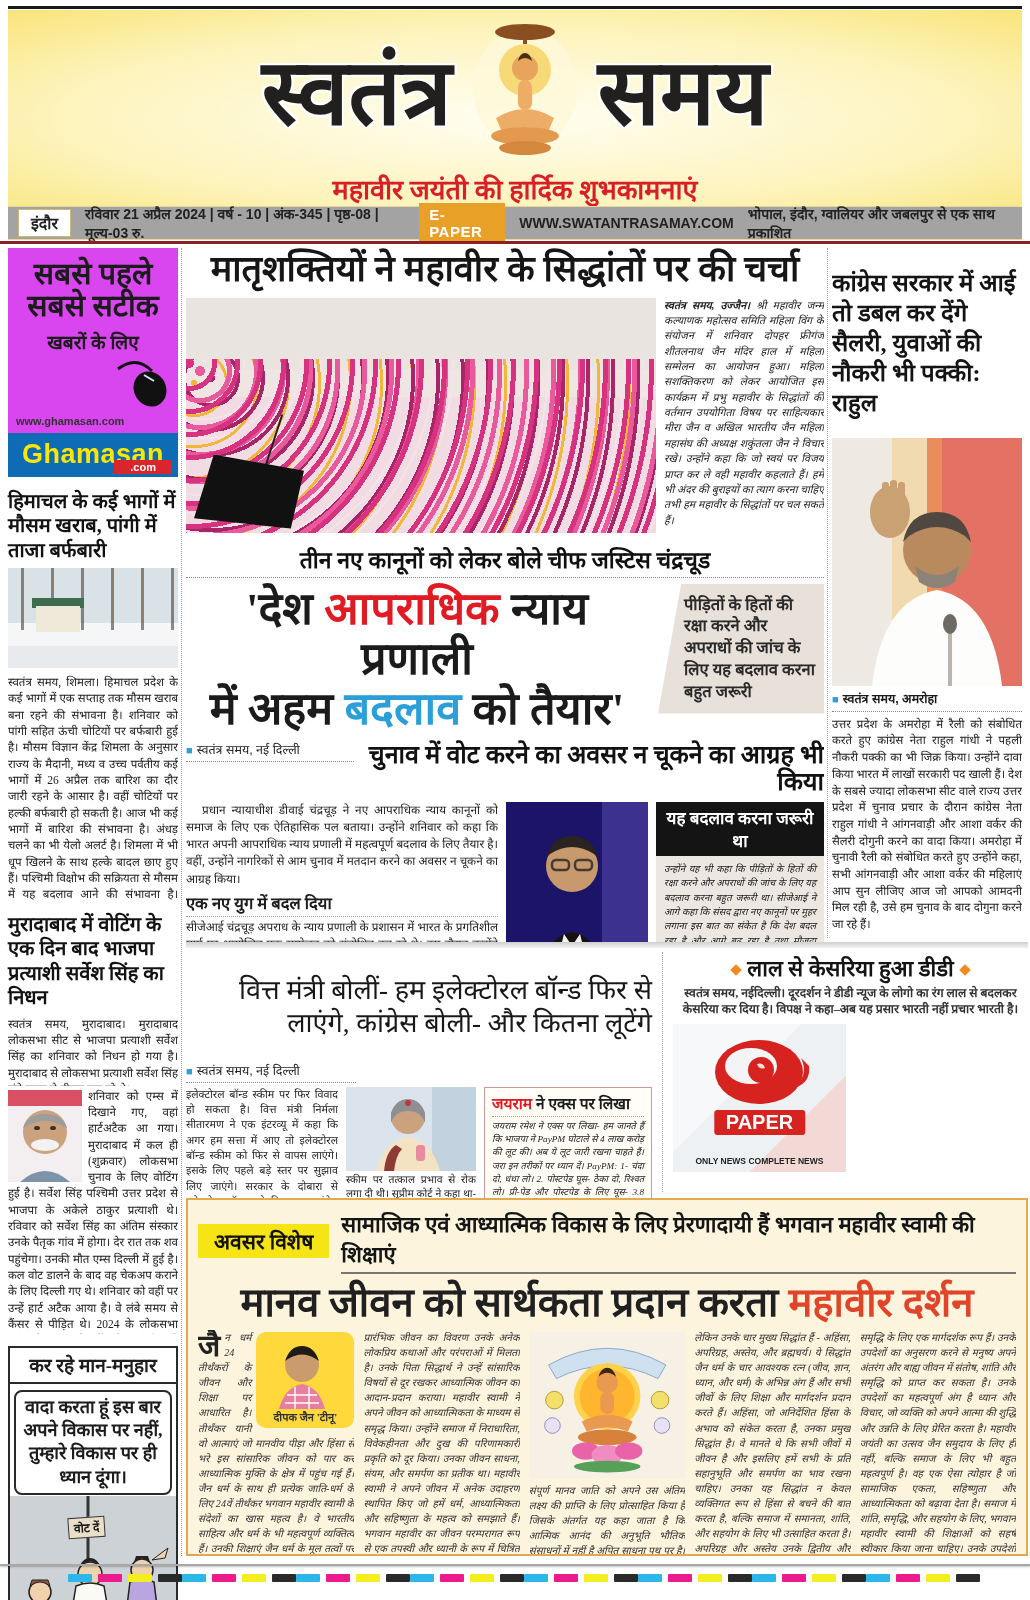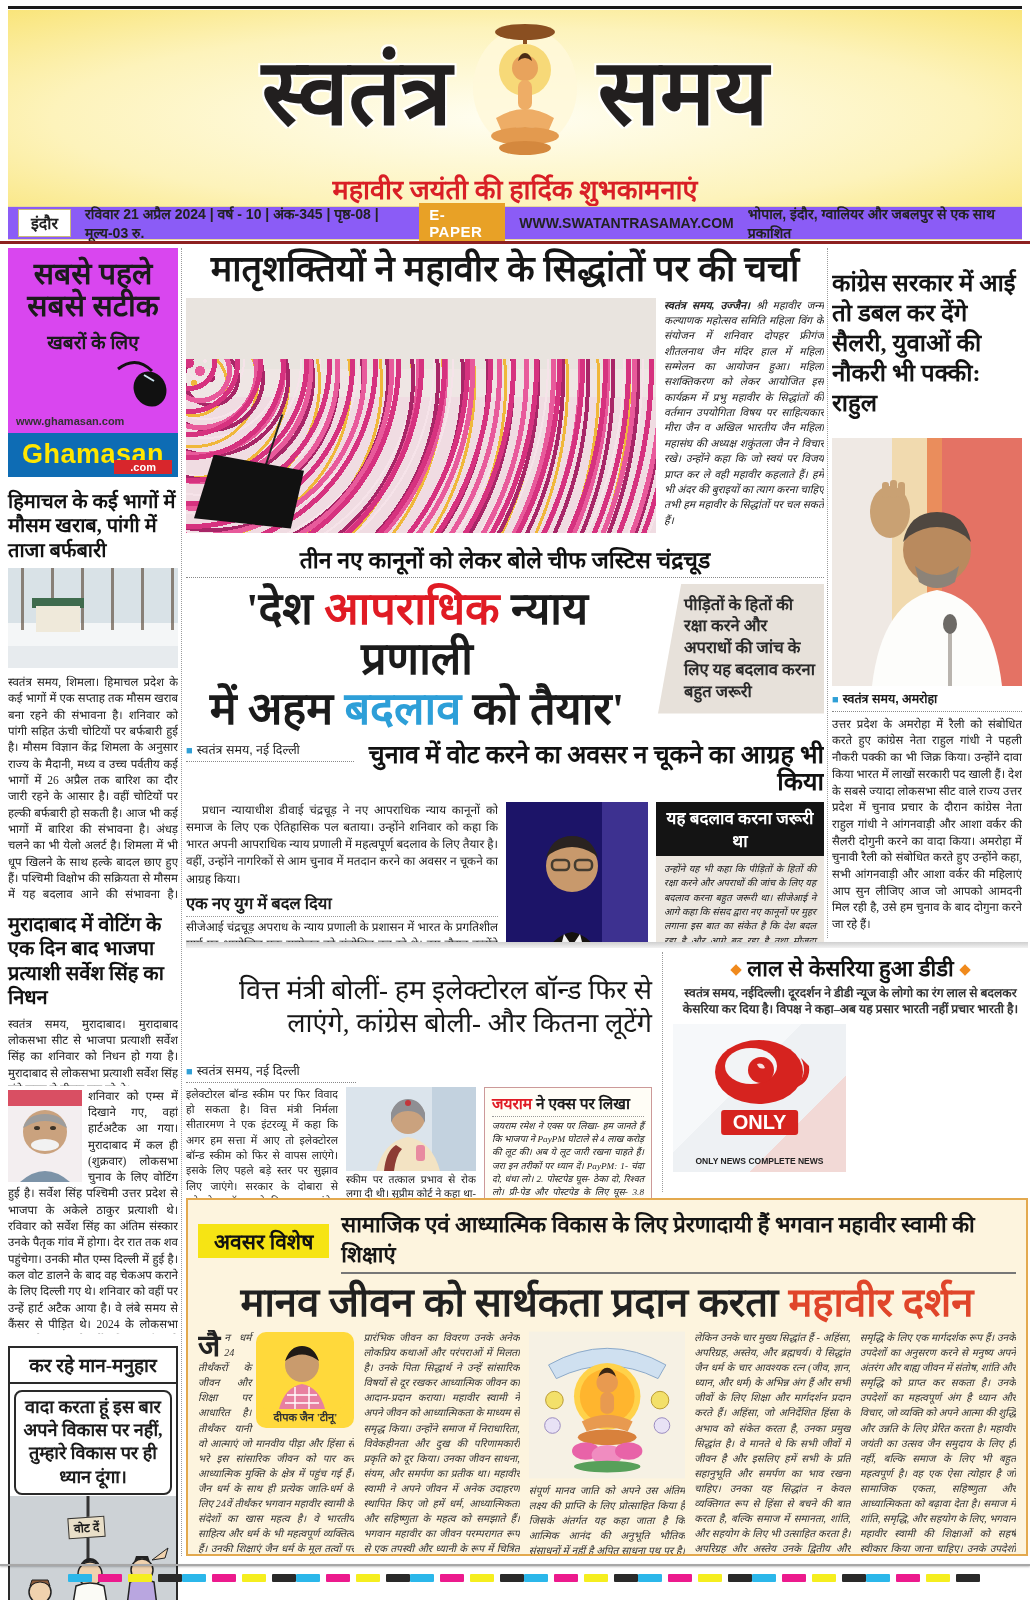--- a/index.html
+++ b/index.html
@@ -9,21 +9,21 @@
   .topline{position:absolute;left:8px;top:6px;width:1014px;height:3px;background:#1a1a1a;}
   .masthead{position:absolute;left:8px;top:10px;width:1014px;height:196px;
     background:radial-gradient(120% 120% at 50% 55%, #fffef2 0%, #fdf3bb 38%, #f8e16a 68%, #f3cf3a 100%);
     overflow:hidden;}
   .mast-inner{display:flex;align-items:center;justify-content:center;gap:14px;height:150px;margin-top:8px;}
   .mast-word{font-size:92px;font-weight:bold;color:#221f1f;line-height:1;
     text-shadow:2px 2px 0 rgba(255,255,255,.9),-2px -2px 0 rgba(255,255,255,.9),2px -2px 0 rgba(255,255,255,.9),-2px 2px 0 rgba(255,255,255,.9);}
   .mast-glow{position:relative;width:118px;height:150px;flex:0 0 auto;}
   .mast-sub{text-align:center;font-size:27px;font-weight:bold;color:#d91f26;margin-top:2px;}
   
-  .datebar{position:absolute;left:8px;top:206px;width:1014px;height:34px;background:#8b5cf6;
+  .datebar{position:absolute;left:8px;top:206px;width:1014px;height:34px;background:#a3a3a3;
     border-top:1px solid #e7d79a;border-bottom:1px solid #e7d79a;display:flex;align-items:center;
     gap:14px;font-family:"Liberation Sans","DejaVu Sans",sans-serif;font-size:14px;font-weight:bold;color:#222;padding:0 10px;box-sizing:border-box;}
   .citybox{background:#fff;border:1px solid #caba7a;padding:2px 12px;font-size:16px;}
   .epaper{background:#e8a126;color:#fff;padding:3px 10px;font-size:15px;letter-spacing:.5px;}
   .redrule{position:absolute;left:0;top:241px;width:1030px;height:3px;background:#8d2020;}
   
   .vrule{position:absolute;width:0;border-left:1px dotted #9a9a9a;}
   .hdivider{position:absolute;left:186px;top:942px;width:842px;height:6px;
     background:linear-gradient(#cfcfcf,#f2f2f2);}
   
@@ -387,21 +387,21 @@
       <div class="dd-intro">स्वतंत्र समय, नईदिल्ली। दूरदर्शन ने डीडी न्यूज के लोगो का रंग लाल से बदलकर केसरिया कर दिया है। विपक्ष ने कहा–अब यह प्रसार भारती नहीं प्रचार भारती है।</div>
       <div class="dd-logos">
         <div class="ddold">
           <svg width="173" height="90" viewBox="0 0 173 90" style="position:absolute;top:0;left:0;">
             <ellipse cx="86" cy="48" rx="44" ry="32" fill="#d6231f"></ellipse>
             <ellipse cx="78" cy="42" rx="26" ry="18" fill="#f2f4f6"></ellipse>
             <circle cx="88" cy="46" r="13" fill="#d6231f"></circle>
             <path d="M84 40 q6 -2 8 4 q-6 2 -8 -4z" fill="#fff" opacity="0.85"></path>
             <path d="M128 34 q8 16 -6 30 q16 -6 14 -22z" fill="#d6231f"></path>
           </svg>
-          <div class="dd-news-tag">ONLY</div>
+          <div class="dd-news-tag">PAPER</div>
           <div class="dd-only">ONLY NEWS COMPLETE NEWS</div>
         </div>
       </div>
     </div>
   </section>
 
   <section class="feature">
     <div class="f-top">
       <span class="f-label">अवसर विशेष</span>
       <span class="f-kicker">सामाजिक एवं आध्यात्मिक विकास के लिए प्रेरणादायी हैं भगवान महावीर स्वामी की शिक्षाएं</span>

